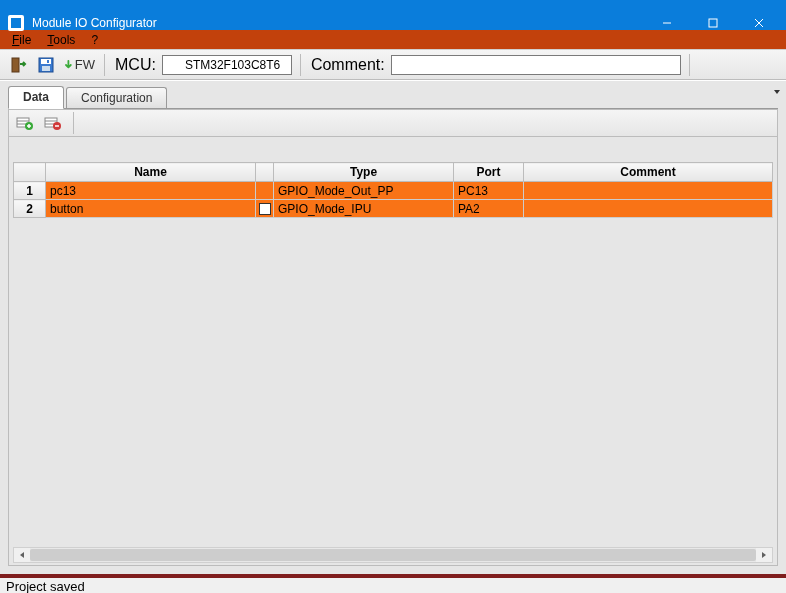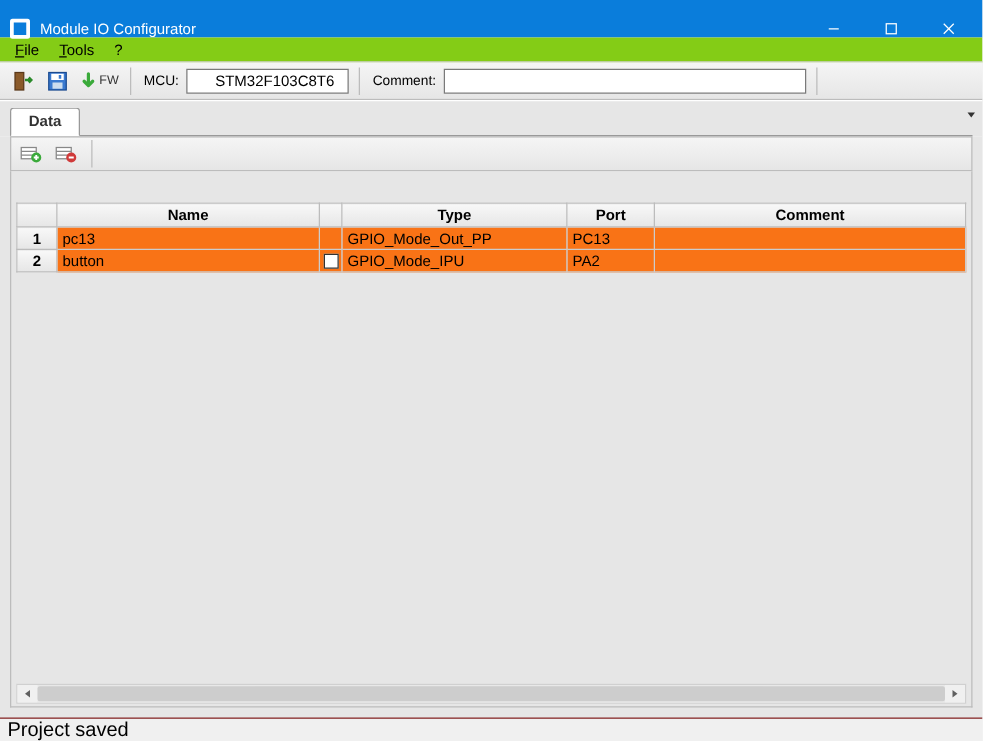--- a/index.html
+++ b/index.html
@@ -8,30 +8,30 @@
 
   
   .titlebar { background: #0a7ddb; color: #fff; height: 30px; display: flex; align-items: center; padding: 16px 4px 0 8px; }
   .titlebar .icon { width: 16px; height: 16px; margin-right: 8px; background: #fff; border-radius: 2px; position: relative; }
   .titlebar .icon::after { content: ""; position: absolute; inset: 3px; background: #0a7ddb; }
   .titlebar .title { flex: 1; font-size: 12px; }
   .titlebar .winbtn { width: 46px; height: 30px; display: flex; align-items: center; justify-content: center; cursor: default; }
   .titlebar .winbtn svg { stroke: #fff; stroke-width: 1; fill: none; }
 
   
-  .menubar { background: #84cc16; border-bottom: 1px solid #d0d0d0; height: 20px; display: flex; align-items: center; padding: 0 4px; }
+  .menubar { background: #c2410c; border-bottom: 1px solid #d0d0d0; height: 20px; display: flex; align-items: center; padding: 0 4px; }
   .menubar .menuitem { padding: 2px 8px; cursor: default; }
   .underline { text-decoration: underline; }
 
   
   .toolbar { background: linear-gradient(#f5f5f5, #e6e6e6); border-bottom: 1px solid #bcbcbc; height: 30px; display: flex; align-items: center; padding: 2px 6px; gap: 4px; }
   .tbtn { width: 24px; height: 24px; display: flex; align-items: center; justify-content: center; cursor: default; border: 1px solid transparent; }
   .tbtn svg { width: 18px; height: 18px; }
   .tsep { width: 1px; height: 22px; background: #bcbcbc; margin: 0 4px; }
-  .tlabel { font-size: 11px; margin: 0 2px 0 2px; }
+  .tlabel { font-size: 16px; margin: 0 2px 0 2px; }
   .tinput { border: 1px solid #7a7a7a; background: #fff; height: 20px; padding: 0 4px; font-size: 12px; }
   .tinput.mcu { width: 130px; padding-left: 22px; }
   .tinput.comment { width: 290px; }
 
   
   .tabarea { background: #e6e6e6; border-top: 1px solid #fff; padding: 6px 8px 0 8px; position: relative; }
   .tabstrip { display: flex; align-items: flex-end; height: 22px; border-bottom: 1px solid #999; position: relative; text-align: right; }
   .tab { padding: 3px 14px; border: 1px solid #999; border-bottom: none; border-radius: 3px 3px 0 0; background: linear-gradient(#f8f8f8, #e0e0e0); font-size: 12px; cursor: default; margin-right: 2px; color: #333; }
   .tab.active { background: #fff; font-weight: bold; position: relative; z-index: 2; border-bottom: 1px solid #fff; margin-bottom: -1px; padding-bottom: 4px; }
   .tabmenu { position: absolute; right: 2px; top: 4px; width: 14px; height: 14px; display: flex; align-items: center; justify-content: center; cursor: default; }
@@ -58,21 +58,21 @@
   .chkbox { display: inline-block; width: 12px; height: 12px; border: 1px solid #333; background: #fff; vertical-align: middle; }
 
   
   .hscroll { position: absolute; bottom: 2px; left: 4px; right: 4px; height: 16px; background: #f0f0f0; border: 1px solid #d0d0d0; display: flex; align-items: center; }
   .hscroll .arrow { width: 16px; height: 14px; display: flex; align-items: center; justify-content: center; background: #f0f0f0; cursor: default; }
   .hscroll .track { flex: 1; height: 14px; background: #e8e8e8; position: relative; }
   .hscroll .thumb { position: absolute; left: 0; right: 0; top: 1px; bottom: 1px; background: #cdcdcd; border-radius: 2px; }
   .hscroll svg { width: 8px; height: 8px; fill: #606060; }
 
   
-  .statusbar { height: 20px; background: #f0f0f0; border-top: 1px solid #7f1d1d; display: flex; align-items: center; padding: 7px 6px; font-size: 16px; }
+  .statusbar { height: 20px; background: #f0f0f0; border-top: 4px solid #7f1d1d; display: flex; align-items: center; padding: 7px 6px; font-size: 13px; }
 </style>
 </head>
 <body>
 
 <div class="titlebar">
   <div class="icon"></div>
   <div class="title">Module IO Configurator</div>
   <div class="winbtn">
     <svg width="10" height="10">
         <line x1="1" y1="5" x2="9" y2="5"></line>
@@ -109,34 +109,35 @@
       <rect x="2" y="2" width="14" height="14" fill="#3a7ad0" stroke="#1a4a90"></rect>
       <rect x="4" y="3" width="10" height="5" fill="#fff"></rect>
       <rect x="5" y="10" width="8" height="5" fill="#cde"></rect>
       <rect x="10" y="4" width="2" height="3" fill="#3a7ad0"></rect>
     </svg>
   </div>
   <div class="tbtn" style="width:34px;">
     <svg viewBox="0 0 18 18" width="14">
       <path d="M9 2 L9 12 M5 9 L9 13 L13 9" stroke="#3aaa3a" stroke-width="3" fill="none" stroke-linecap="round" stroke-linejoin="round"></path>
     </svg>
-    <span style="font-size:10px; margin-left:1px; color:#333;">FW</span>
+    <span style="font-size:13px; margin-left:1px; color:#333;">FW</span>
   </div>
   <div class="tsep"></div>
   <span class="tlabel">MCU:</span>
   <input class="tinput mcu" type="text" value="STM32F103C8T6" style="">
   <div class="tsep"></div>
   <span class="tlabel">Comment:</span>
   <input class="tinput comment" type="text" value="" style="">
   <div class="tsep"></div>
 </div>
 
 <div class="tabarea">
   <div class="tabstrip">
     <div class="tab active">Data</div>
+    <div class="tab">Configuration</div>
   </div>
   <div class="tabmenu">
     <svg viewBox="0 0 8 8">
         <path d="M1 2 L4 6 L7 2 Z" fill="#333"></path>
       </svg>
   </div>
 </div>
 
 <div class="panel">
   <div class="subtoolbar">

